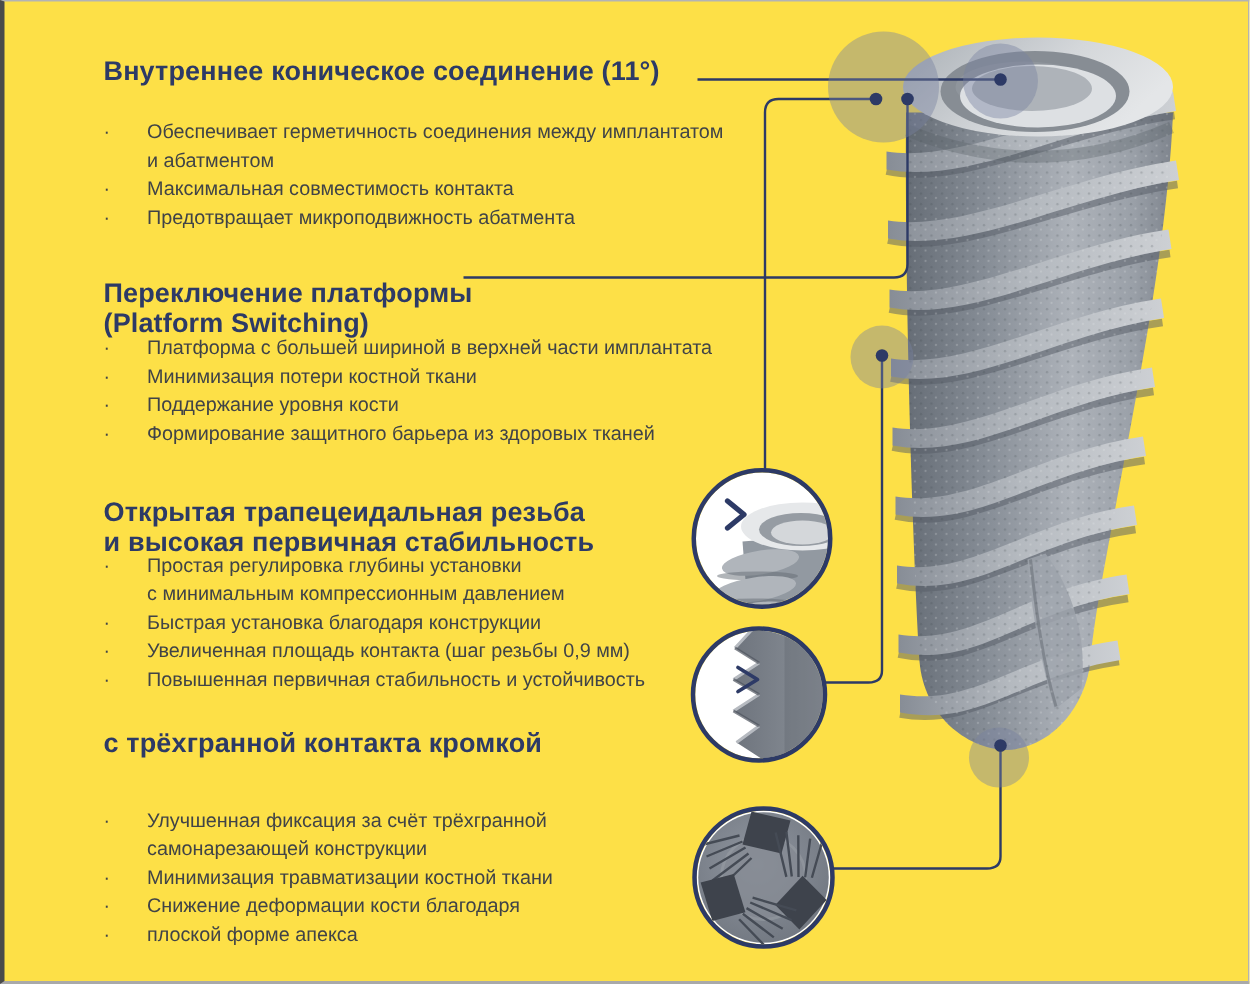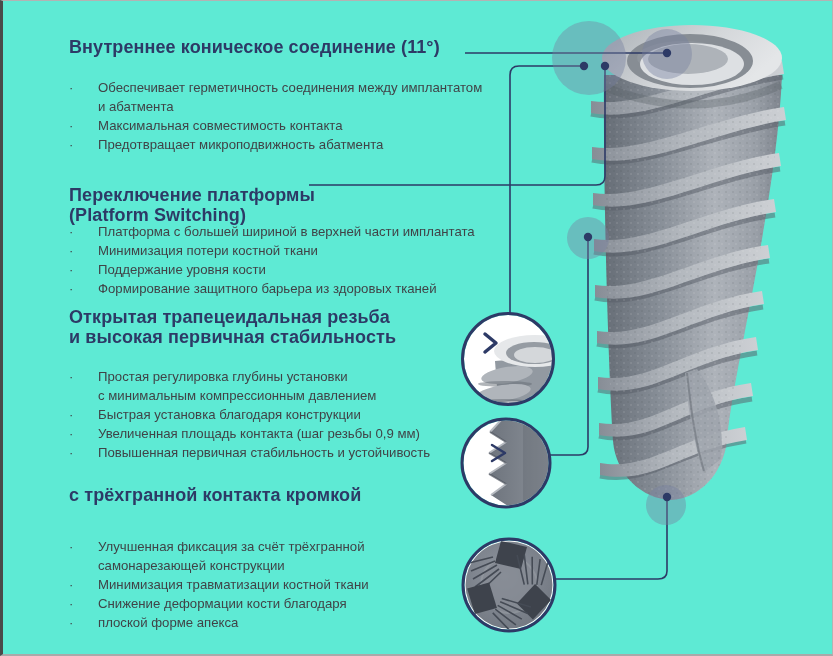--- a/index.html
+++ b/index.html
@@ -1,35 +1,35 @@
 <!DOCTYPE html>
 <html style="--accent: #2d3a66; --body: #404347; --halo: #76819f;"><head>
 <meta charset="utf-8">
 <style>
   html,body{margin:0;padding:0;background:#ffffff;}
   .canvas{
     position:relative;width:833px;height:656px;box-sizing:border-box;
-    background:#5eead4;overflow:hidden;
+    background:#fde047;overflow:hidden;
     border-top:1px solid #b3b3b3;border-right:1px solid #b3b3b3;
     border-bottom:2px solid #a9a9a9;border-left:3px solid #4a4a4a;
     font-family:"Liberation Sans",sans-serif;
   }
   .art{position:absolute;left:0;top:0;}
   .section-title{
     position:absolute;left:66px;margin:0;
     color:var(--accent,#2d3a66);font-weight:bold;font-size:18px;line-height:20px;letter-spacing:.1px;
     white-space:nowrap;
   }
   .bullets{position:absolute;left:66px;}
   .brow{display:flex;align-items:flex-start;height:19px;}
   .marker{flex:none;width:29px;color:var(--body,#404347);font-size:13px;line-height:19px;}
   .btext{white-space:nowrap;color:var(--body,#404347);font-size:13.2px;line-height:19px;}
   #t1{top:36px}  #b1{top:77px}
   #t2{top:184px} #b2{top:221px}
-  #t3{top:306px} #b3{top:366px}
+  #t3{top:330px} #b3{top:366px}
   #t4{top:484px} #b4{top:536px}
 </style>
 </head>
 <body>
 
 <div class="canvas">
 
   <svg class="art" width="833" height="656" viewBox="0 0 833 656">
     <defs>
       <linearGradient id="bodyG" x1="0" y1="0" x2="1" y2="0">
@@ -184,21 +184,21 @@
   <h2 id="t1" class="section-title">
       <div>Внутреннее коническое соединение (11°)</div>
     </h2>
   <div id="b1" class="bullets">
       <div class="brow">
         <span class="marker">·</span>
         <span class="btext">Обеспечивает герметичность соединения между имплантатом</span>
       </div>
       <div class="brow">
         <span class="marker"></span>
-        <span class="btext">и абатмента</span>
+        <span class="btext">и абатментом</span>
       </div>
       <div class="brow">
         <span class="marker">·</span>
         <span class="btext">Максимальная совместимость контакта</span>
       </div>
       <div class="brow">
         <span class="marker">·</span>
         <span class="btext">Предотвращает микроподвижность абатмента</span>
       </div>
     </div>

